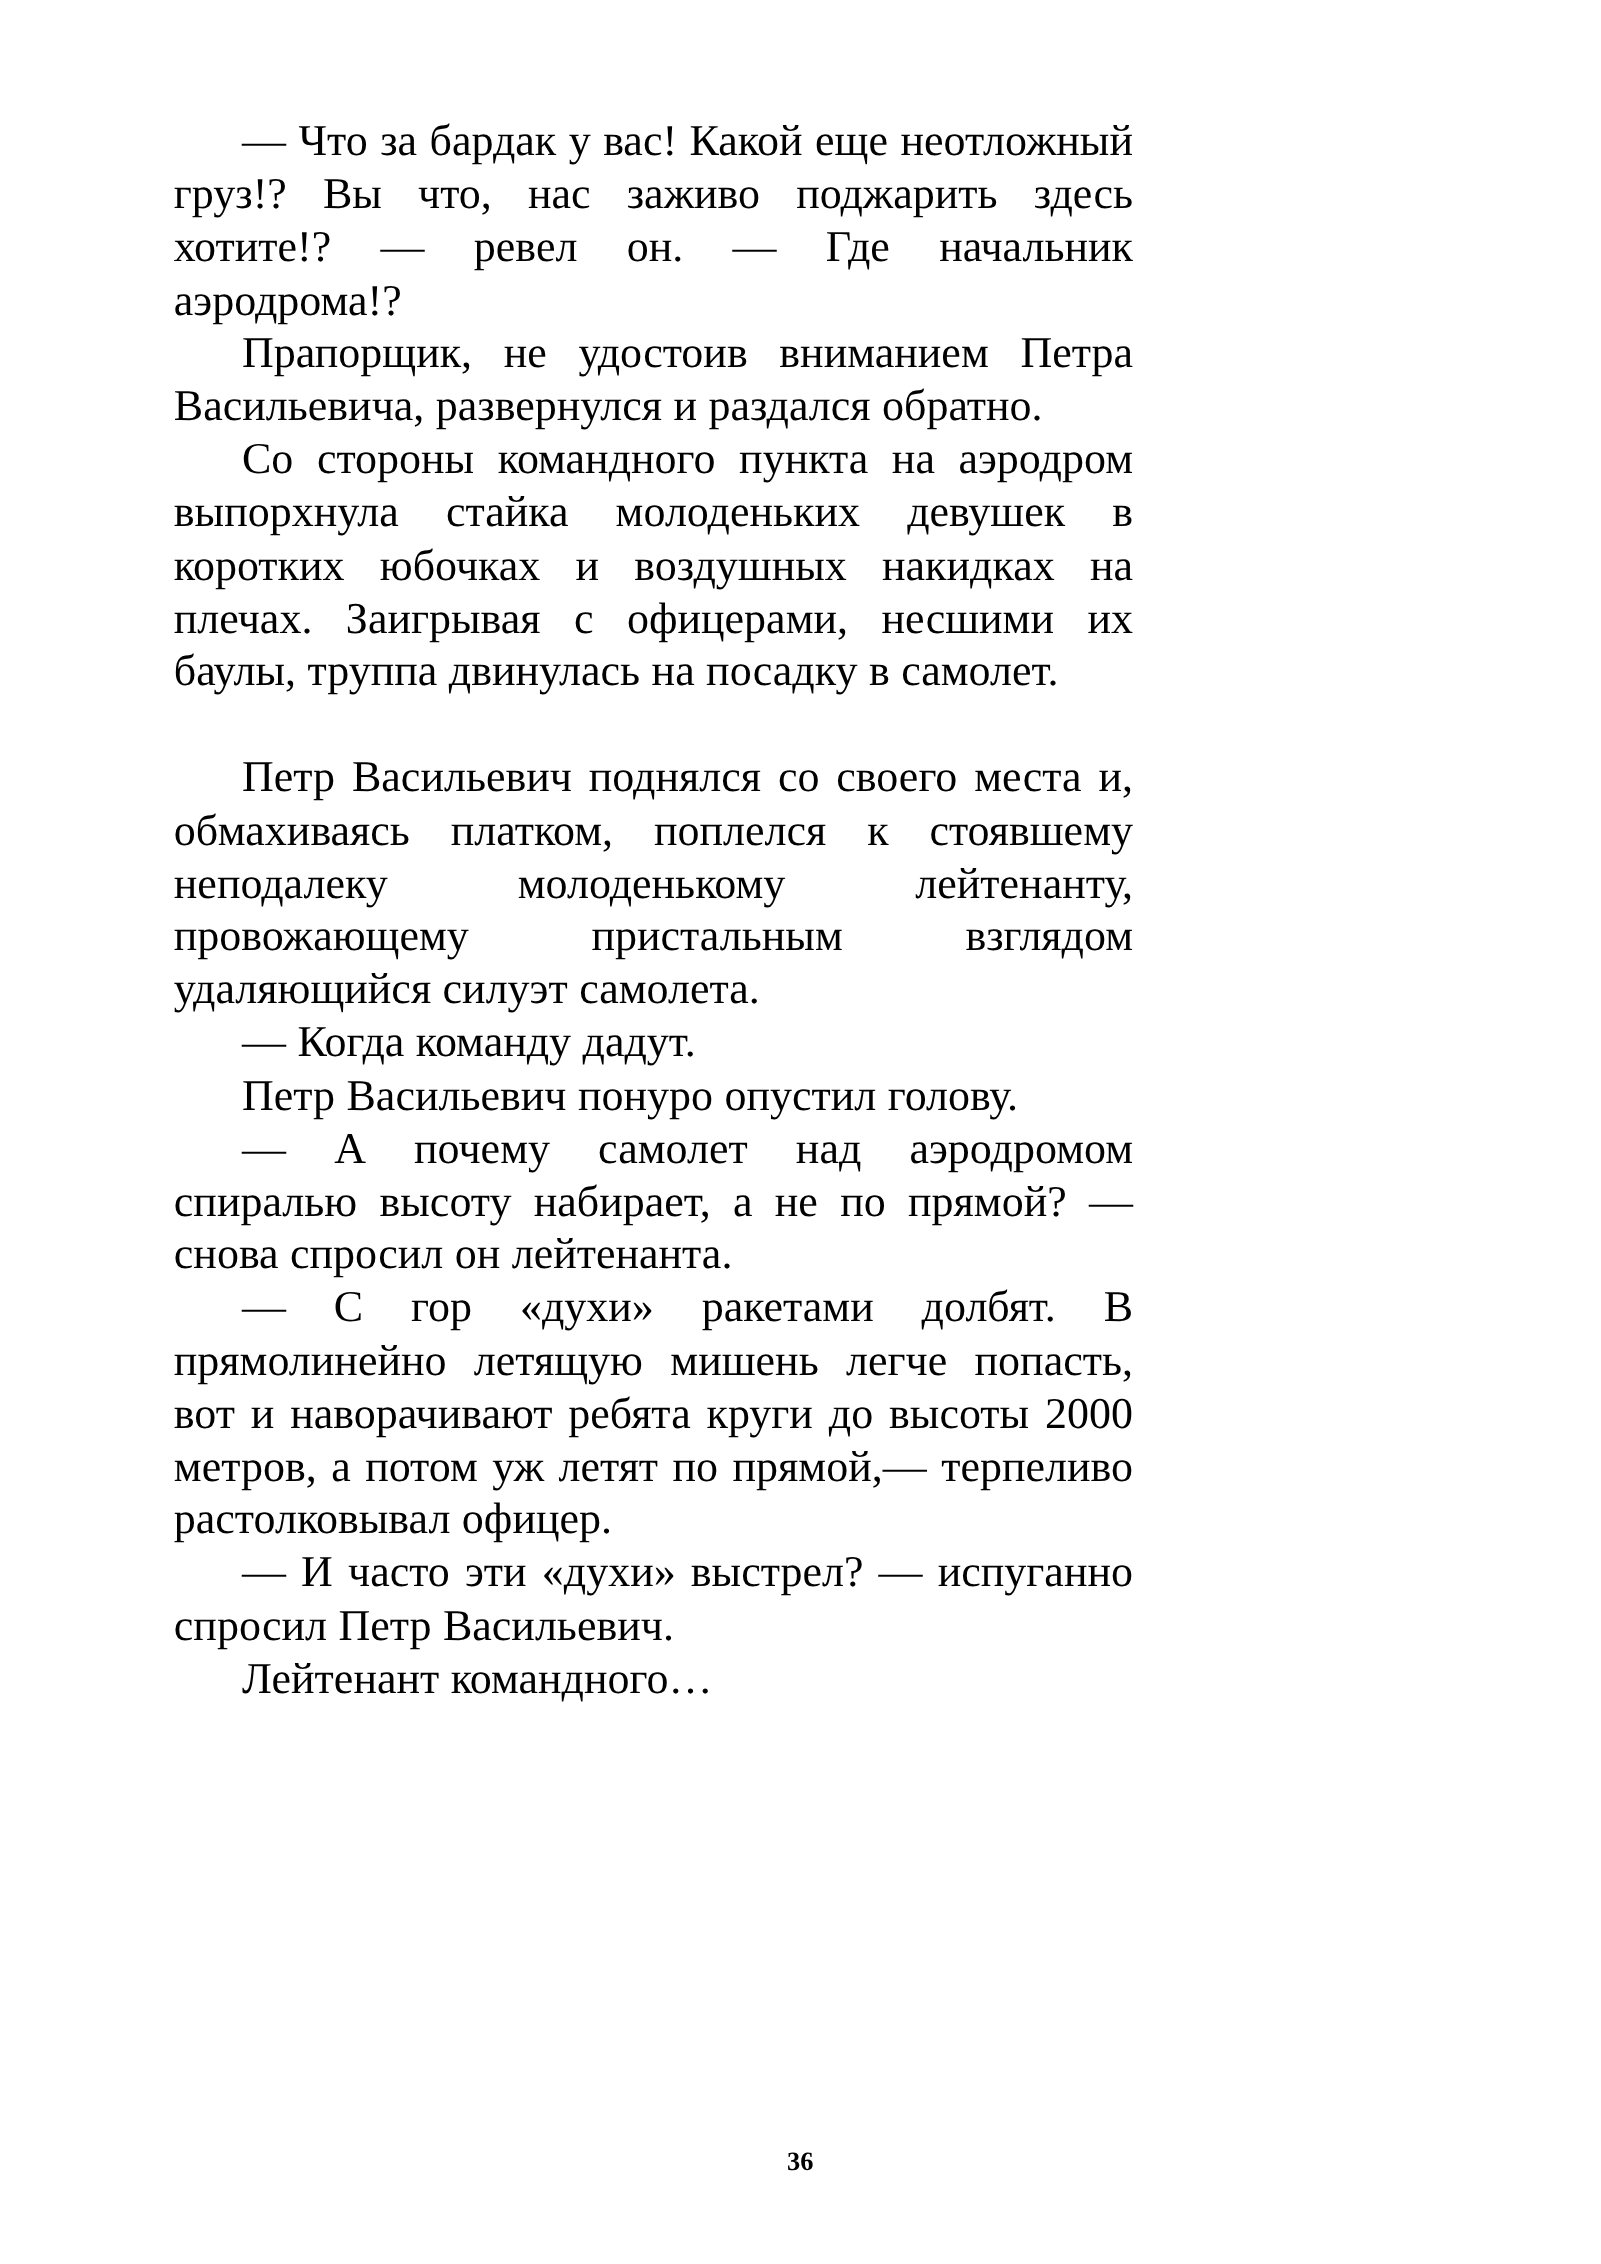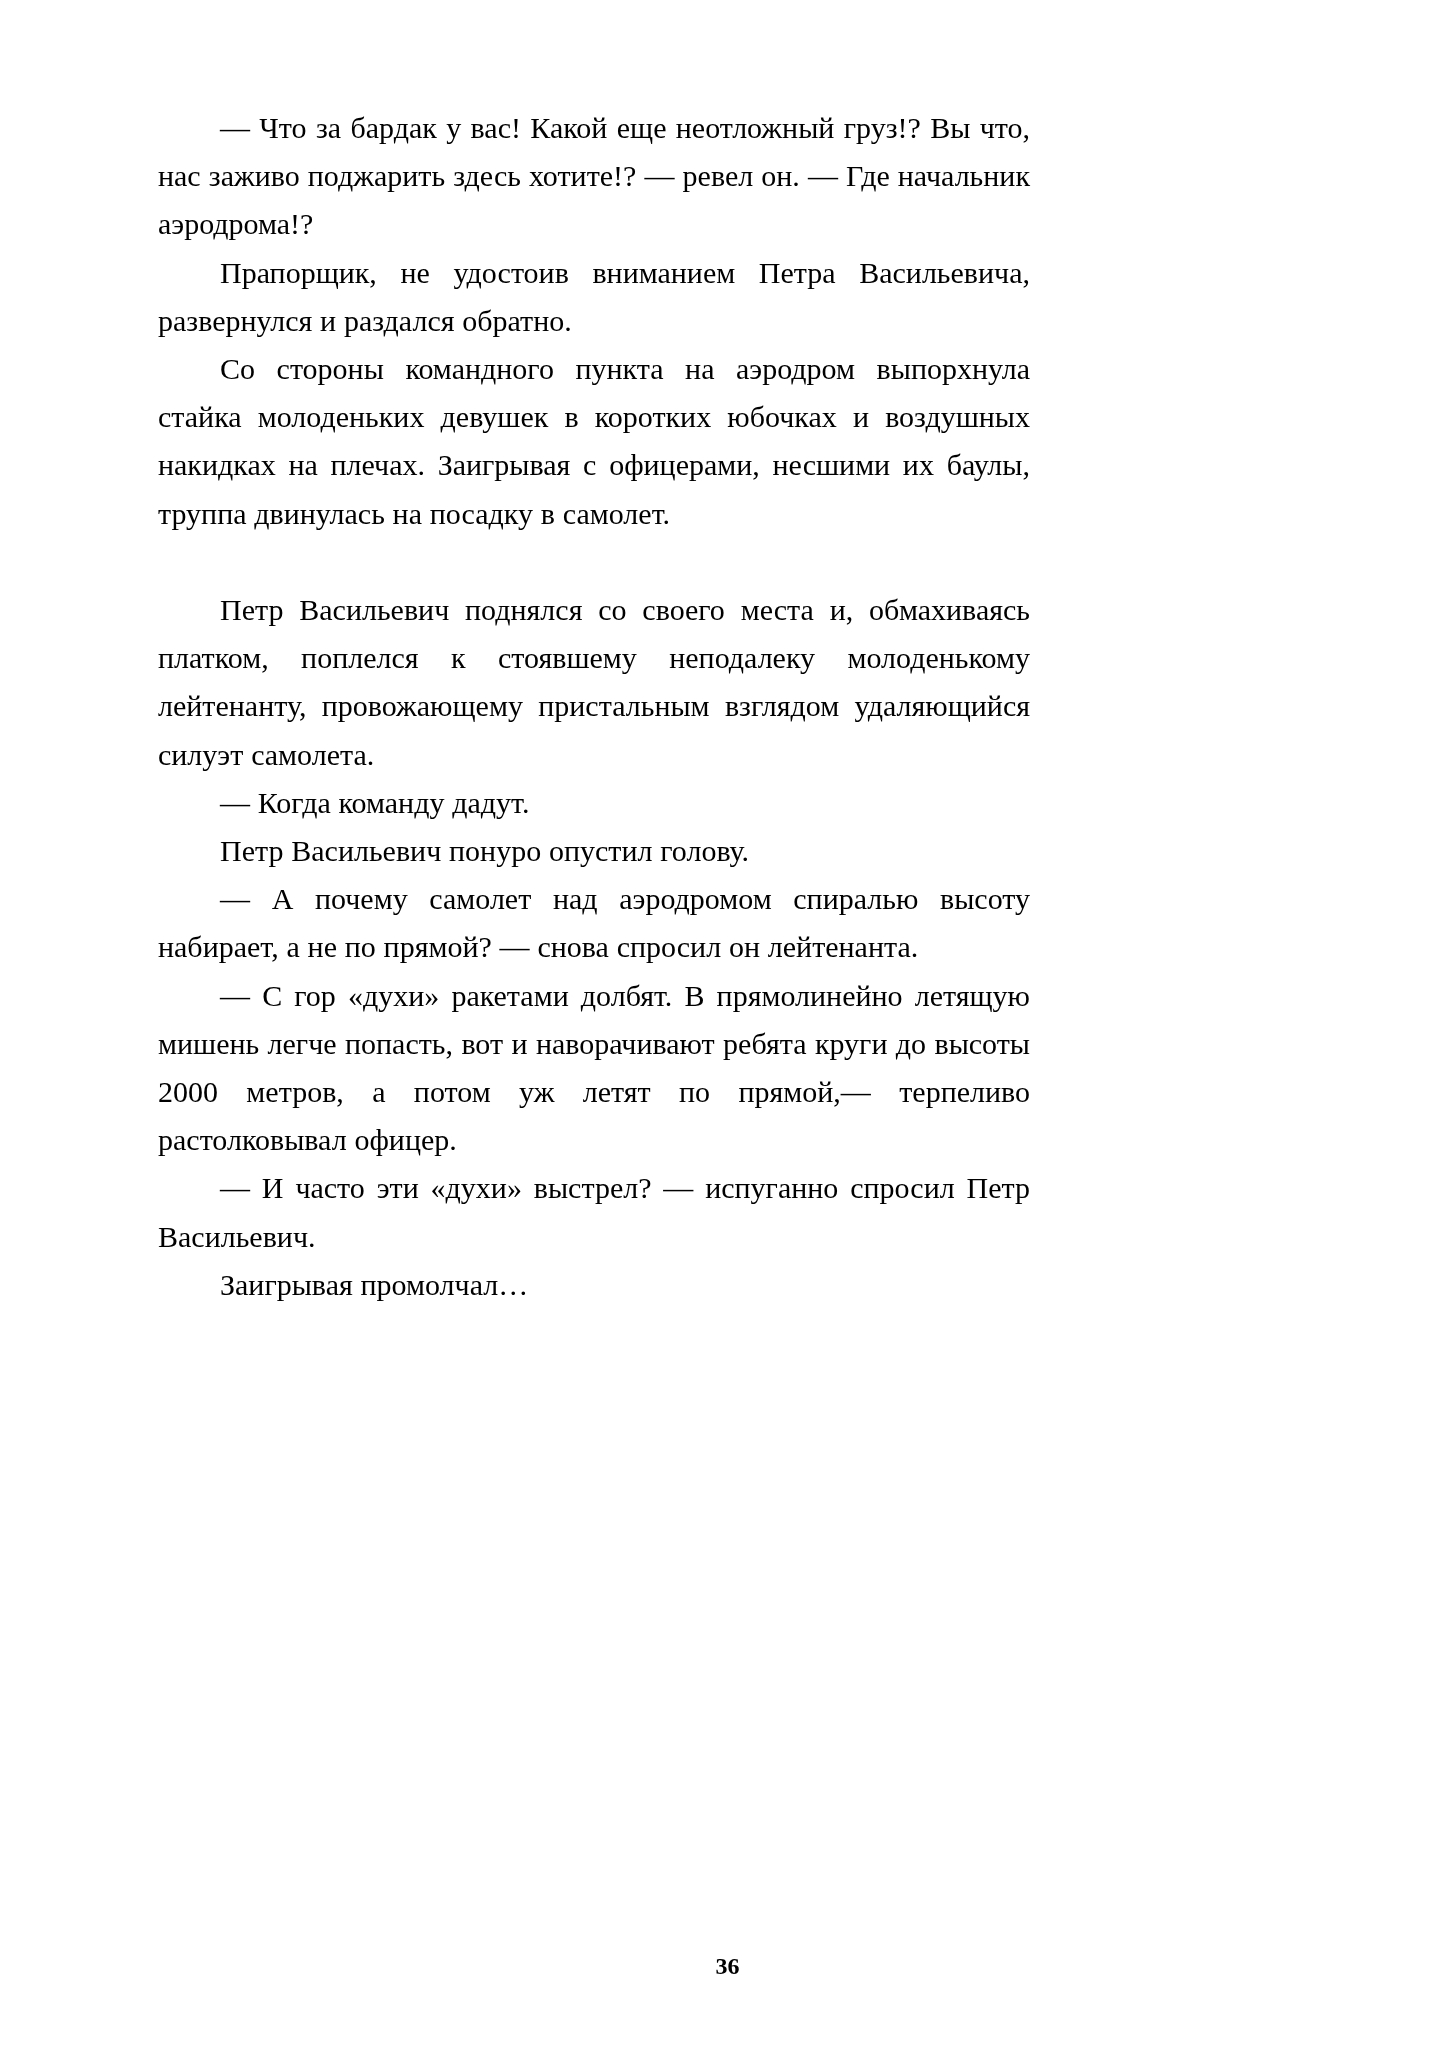--- a/index.html
+++ b/index.html
@@ -25,21 +25,21 @@
     left: 158px;
     top: 104px;
     width: 872px;
   }
   p.para {
     margin: 0;
     padding: 0;
     text-align: justify;
     text-justify: inter-word;
     text-indent: 62px;
-    font-size: 30px;
+    font-size: 40px;
     line-height: 48.2px;
     -webkit-hyphens: none;
     hyphens: none;
     word-spacing: 0.01em;
   }
   
   .para-gap {
     height: 48.2px;
   }
   .folio {
@@ -66,19 +66,19 @@
     <p class="para">Со стороны командного пункта на аэродром выпорхнула стайка молоденьких девушек в коротких юбочках и воздушных накидках на плечах. Заигрывая с офицерами, несшими их баулы, труппа двинулась на посадку в самолет.</p>
 
     <div class="para-gap"></div>
 
     <p class="para">Петр Васильевич поднялся со своего места и, обмахиваясь платком, поплелся к стоявшему неподалеку молоденькому лейтенанту, провожающему пристальным взглядом удаляющийся силуэт самолета.</p>
     <p class="para">— Когда команду дадут.</p>
     <p class="para">Петр Васильевич понуро опустил голову.</p>
     <p class="para">— А почему самолет над аэродромом спиралью высоту набирает, а не по прямой? — снова спросил он лейтенанта.</p>
     <p class="para">— С гор «духи» ракетами долбят. В прямолинейно летящую мишень легче попасть, вот и наворачивают ребята круги до высоты 2000 метров, а потом уж летят по прямой,— терпеливо растолковывал офицер.</p>
     <p class="para">— И часто эти «духи» выстрел? — испуганно спросил Петр Васильевич.</p>
-    <p class="para">Заигрывая промолчал…</p>
+    <p class="para">Лейтенант командного…</p>
 
   </div>
 
   <div class="folio">36</div>
 
 </div>
 
 </body></html>

